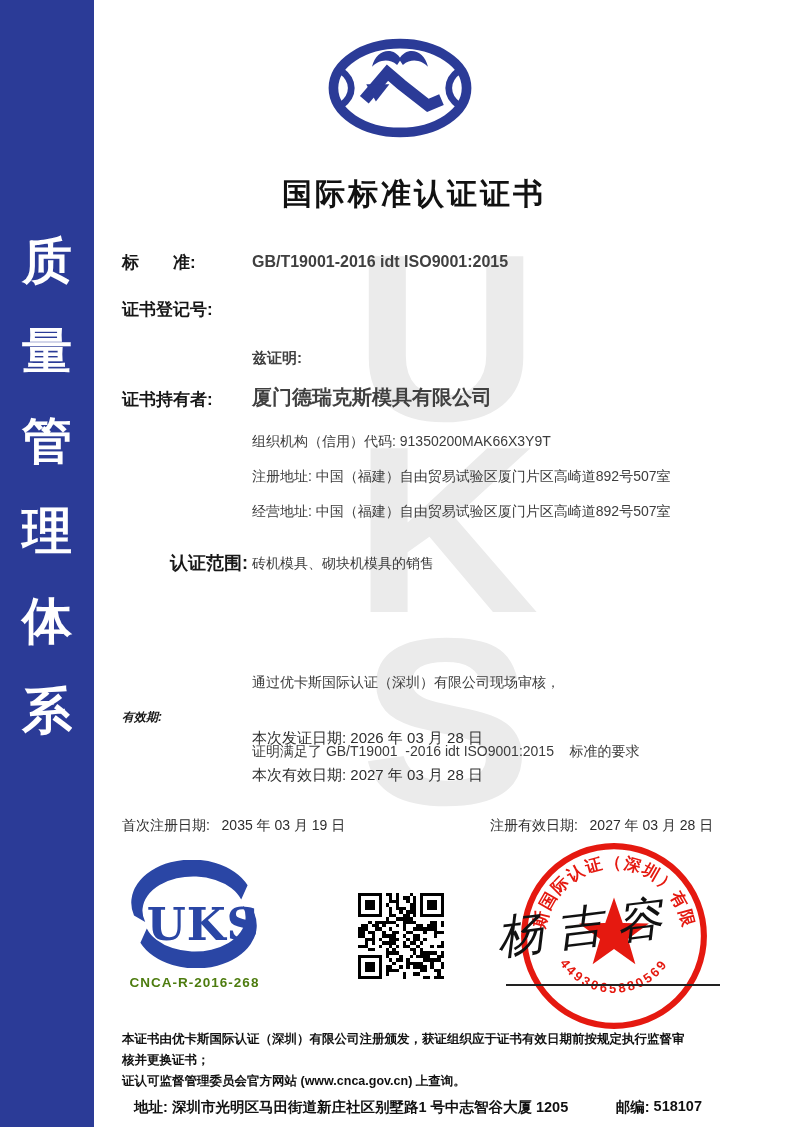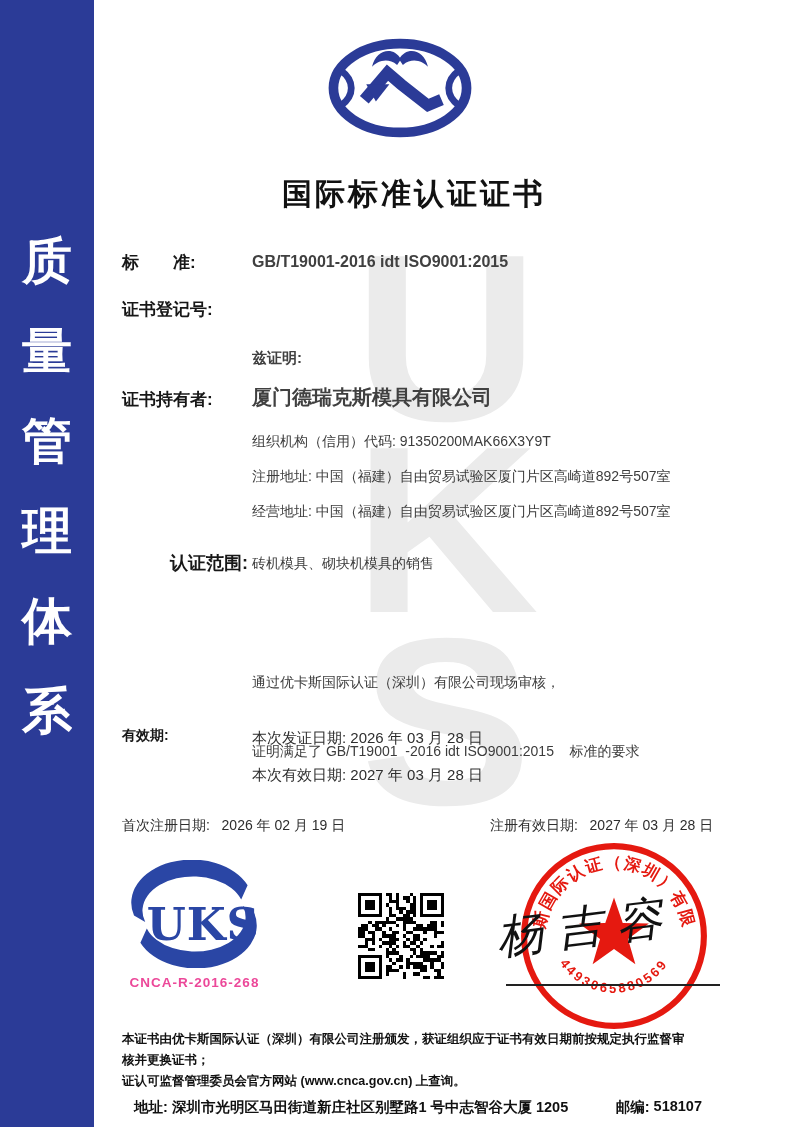--- a/index.html
+++ b/index.html
@@ -45,21 +45,21 @@
   
   .seal-wrap { position: absolute; left: 518px; top: 840px; width: 192px; height: 192px; z-index: 2; }
   .signature {
     position: absolute; left: 500px; top: 896px; z-index: 3;
     font-size: 46px; color: #111; letter-spacing: 14px; white-space: nowrap;
     transform: rotate(-7deg) skewX(-14deg); font-weight: 500;
   }
   .sign-line { position: absolute; left: 506px; top: 984px; width: 214px; height: 1.5px; background: #222; z-index: 3; }
   .qr-box { position: absolute; left: 358px; top: 893px; z-index: 1; }
   .cnca { position: absolute; left: 112px; top: 975px; width: 165px; text-align: center;
-          font-size: 13.5px; color: #ec4899; letter-spacing: 1px; font-weight: 600; z-index: 1; }
+          font-size: 13.5px; color: #4d7c0f; letter-spacing: 1px; font-weight: 600; z-index: 1; }
 </style>
 </head>
 <body>
 
 <div id="page">
 
   <div class="watermark">U<br>K<br>S</div>
 
   <div class="sidebar"></div>
   <div class="sidebar-chars">
@@ -109,27 +109,27 @@
   </div>
 
   <div class="abs lbl" style="left:122px; top:551px; font-size:18px;margin-left:48px;">认证范围:</div>
   <div class="abs muted" style="left:252px; top:555px;">砖机模具、砌块机模具的销售</div>
 
   <div class="abs muted prewrap" style="left:252px; top:625px; line-height:23px; width:430px;">
     <div>通过优卡斯国际认证（深圳）有限公司现场审核，</div>
     <div class="prewrap">证明满足了 GB/T19001  -2016 idt ISO9001:2015    标准的要求</div>
   </div>
 
-  <div class="abs lbl" style="left:122px; top:727px; font-size:14px;">有效期:</div>
+  <div class="abs lbl" style="left:122px; top:709px; font-size:12px;font-style:italic;">有效期:</div>
   <div class="abs" style="left:252px; top:729px; font-size:15px; color:#2e2e2e;">本次发证日期: 2026 年 03 月 28 日</div>
   <div class="abs" style="left:252px; top:766px; font-size:15px; color:#2e2e2e;">本次有效日期: 2027 年 03 月 28 日</div>
 
   <div class="abs" style="left:122px; top:817px; font-size:14px; color:#2e2e2e;">
     <span>首次注册日期:</span>&nbsp;&nbsp;
-    <span>2026 年 02 月 19 日</span>
+    <span>2035 年 03 月 19 日</span>
   </div>
   <div class="abs" style="left:490px; top:817px; font-size:14px; color:#2e2e2e;">
     <span>注册有效日期:</span>&nbsp;&nbsp;
     <span>2027 年 03 月 28 日</span>
   </div>
 
   <div class="abs" style="left:126px; top:860px;">
     <svg width="136" height="108" viewBox="0 0 170 128">
       <path d="M10 66 A76 54 0 0 1 152 28 L144 46 A62 42 0 0 0 24 74 Z" fill="#2a46a5"></path>
       <text x="26" y="96" font-family="DejaVu Serif, serif" font-weight="bold" font-size="56" fill="#2a46a5" letter-spacing="1">UKS</text>

